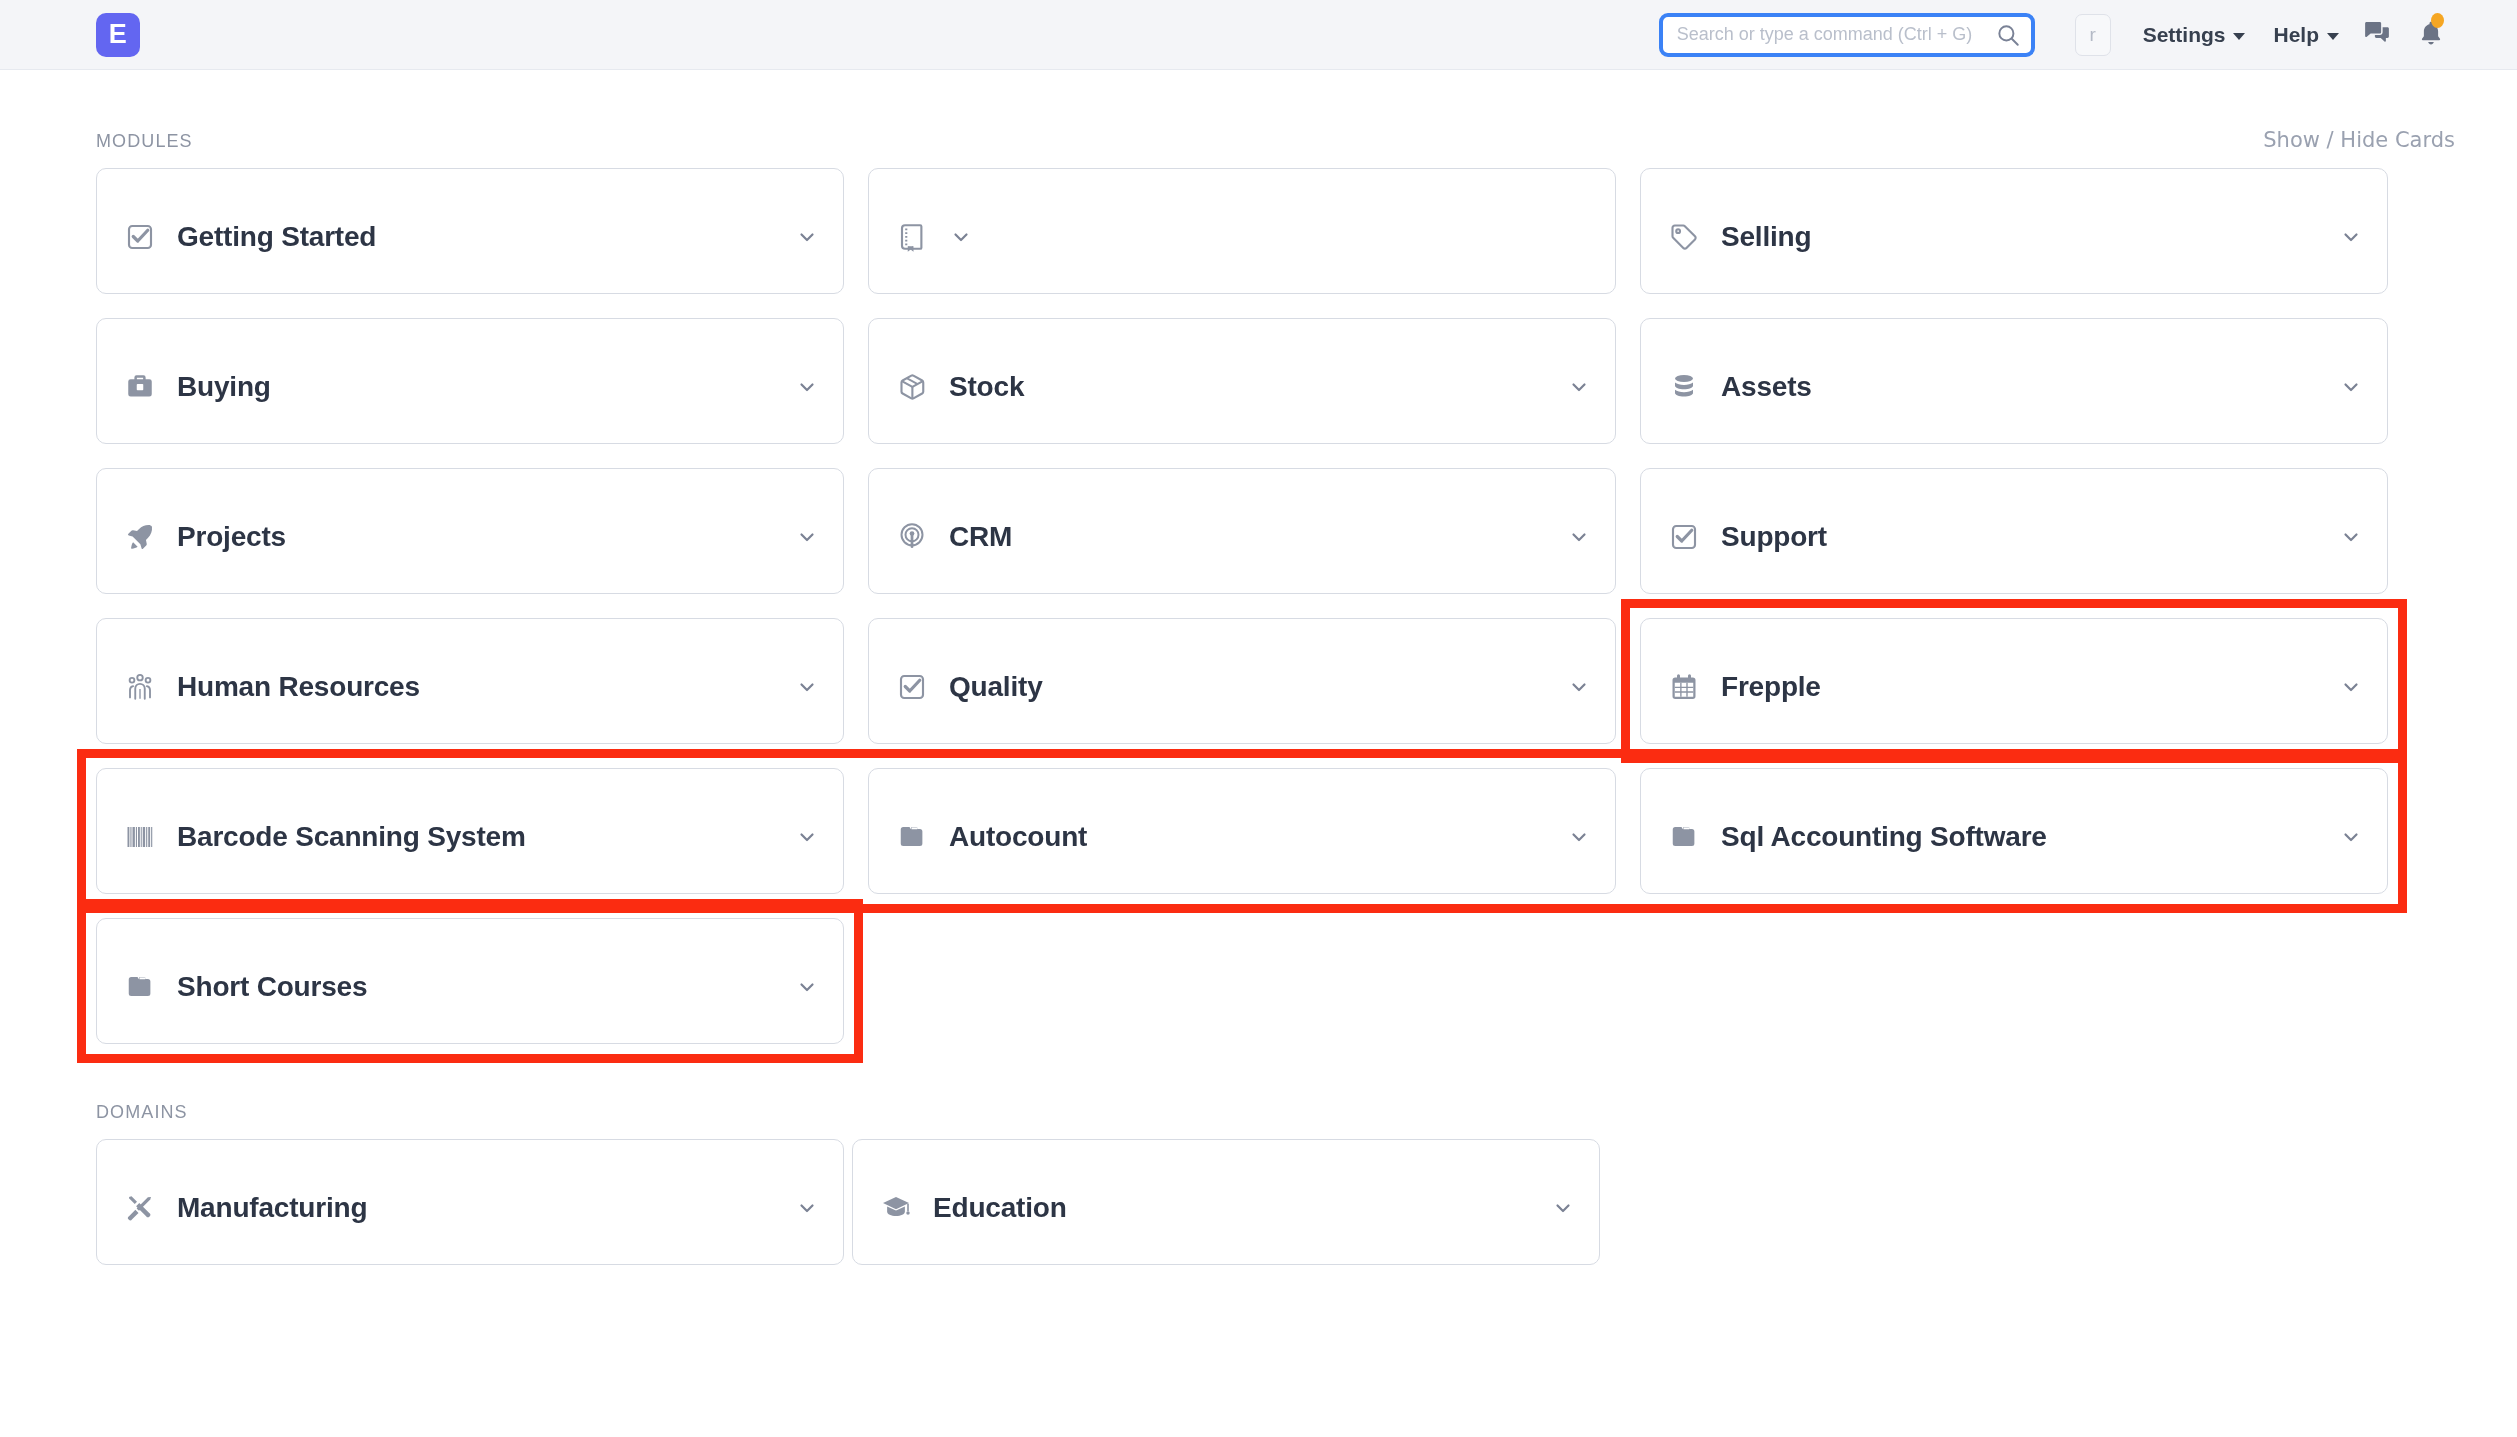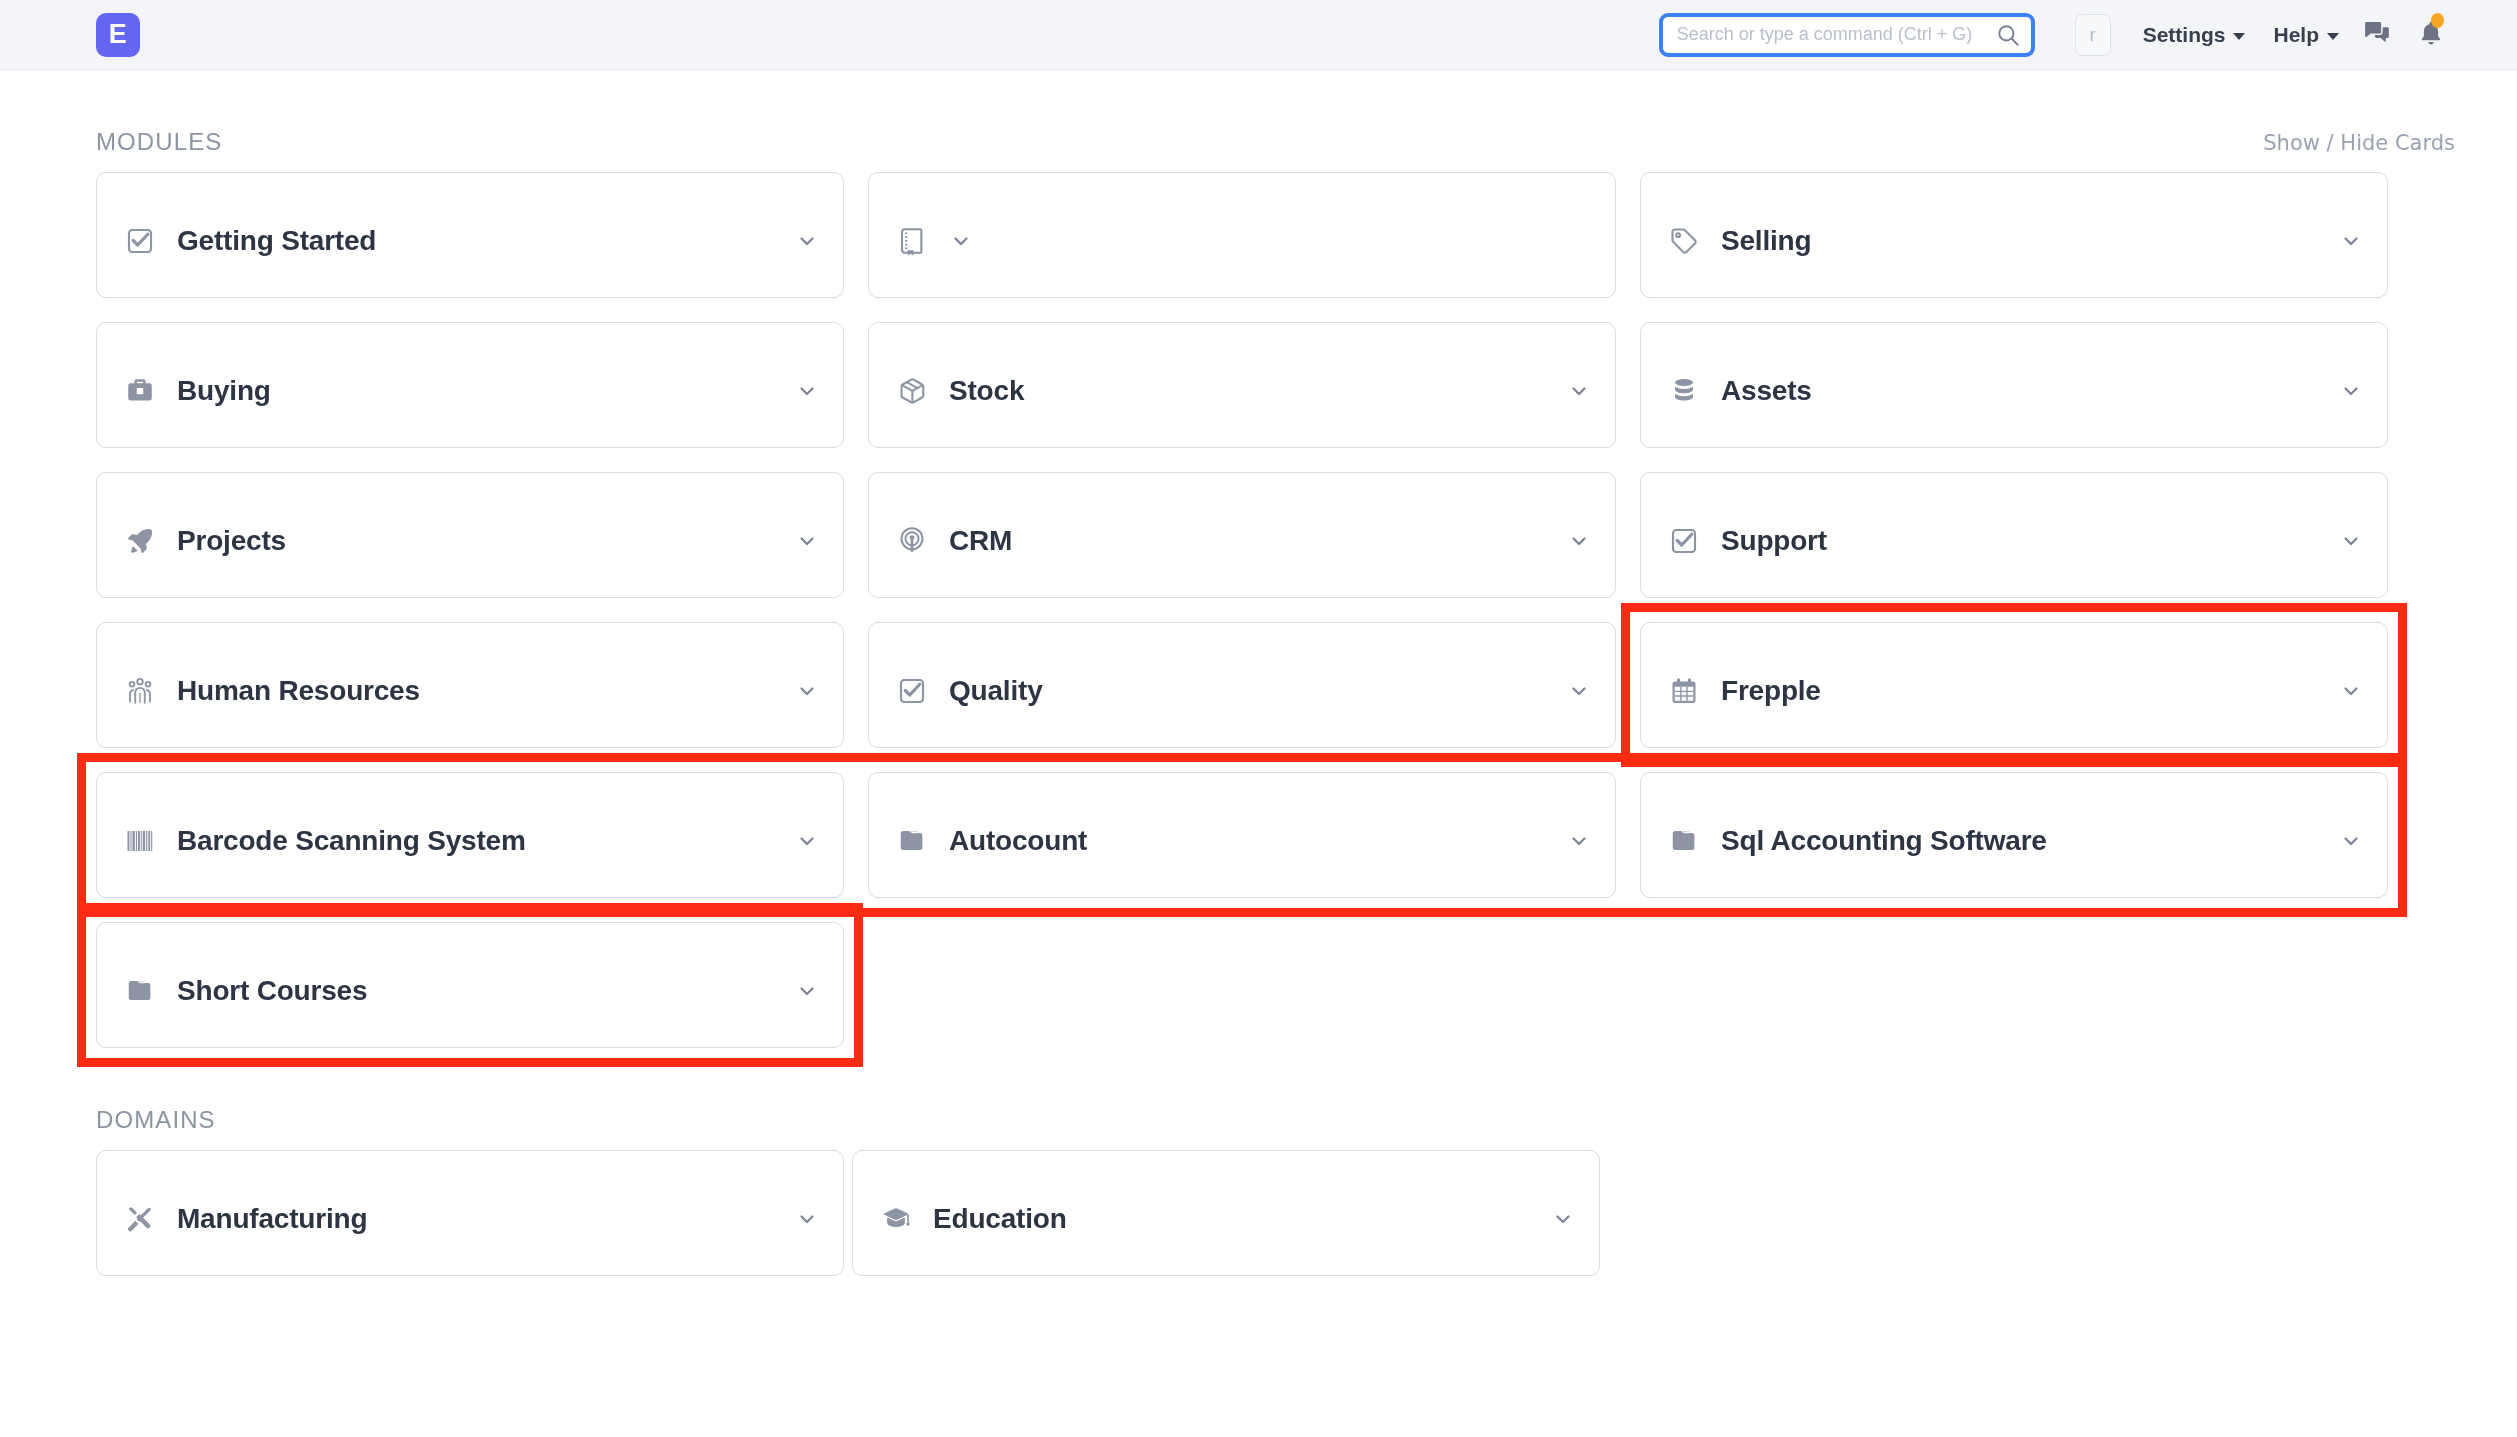--- a/index.html
+++ b/index.html
@@ -137,21 +137,21 @@
   }
 
   .section-head {
     display: flex;
     align-items: baseline;
     justify-content: space-between;
     padding-top: 58px;
     padding-bottom: 16px;
   }
   .section-title {
-    font-size: 24px;
+    font-size: 18px;
     letter-spacing: 1.1px;
     color: #8d94a3;
     font-weight: 400;
     text-transform: uppercase;
   }
   .show-hide {
     font-size: 21px;
     color: #9aa1b0;
     cursor: pointer;
     font-family: "DejaVu Sans", sans-serif;

